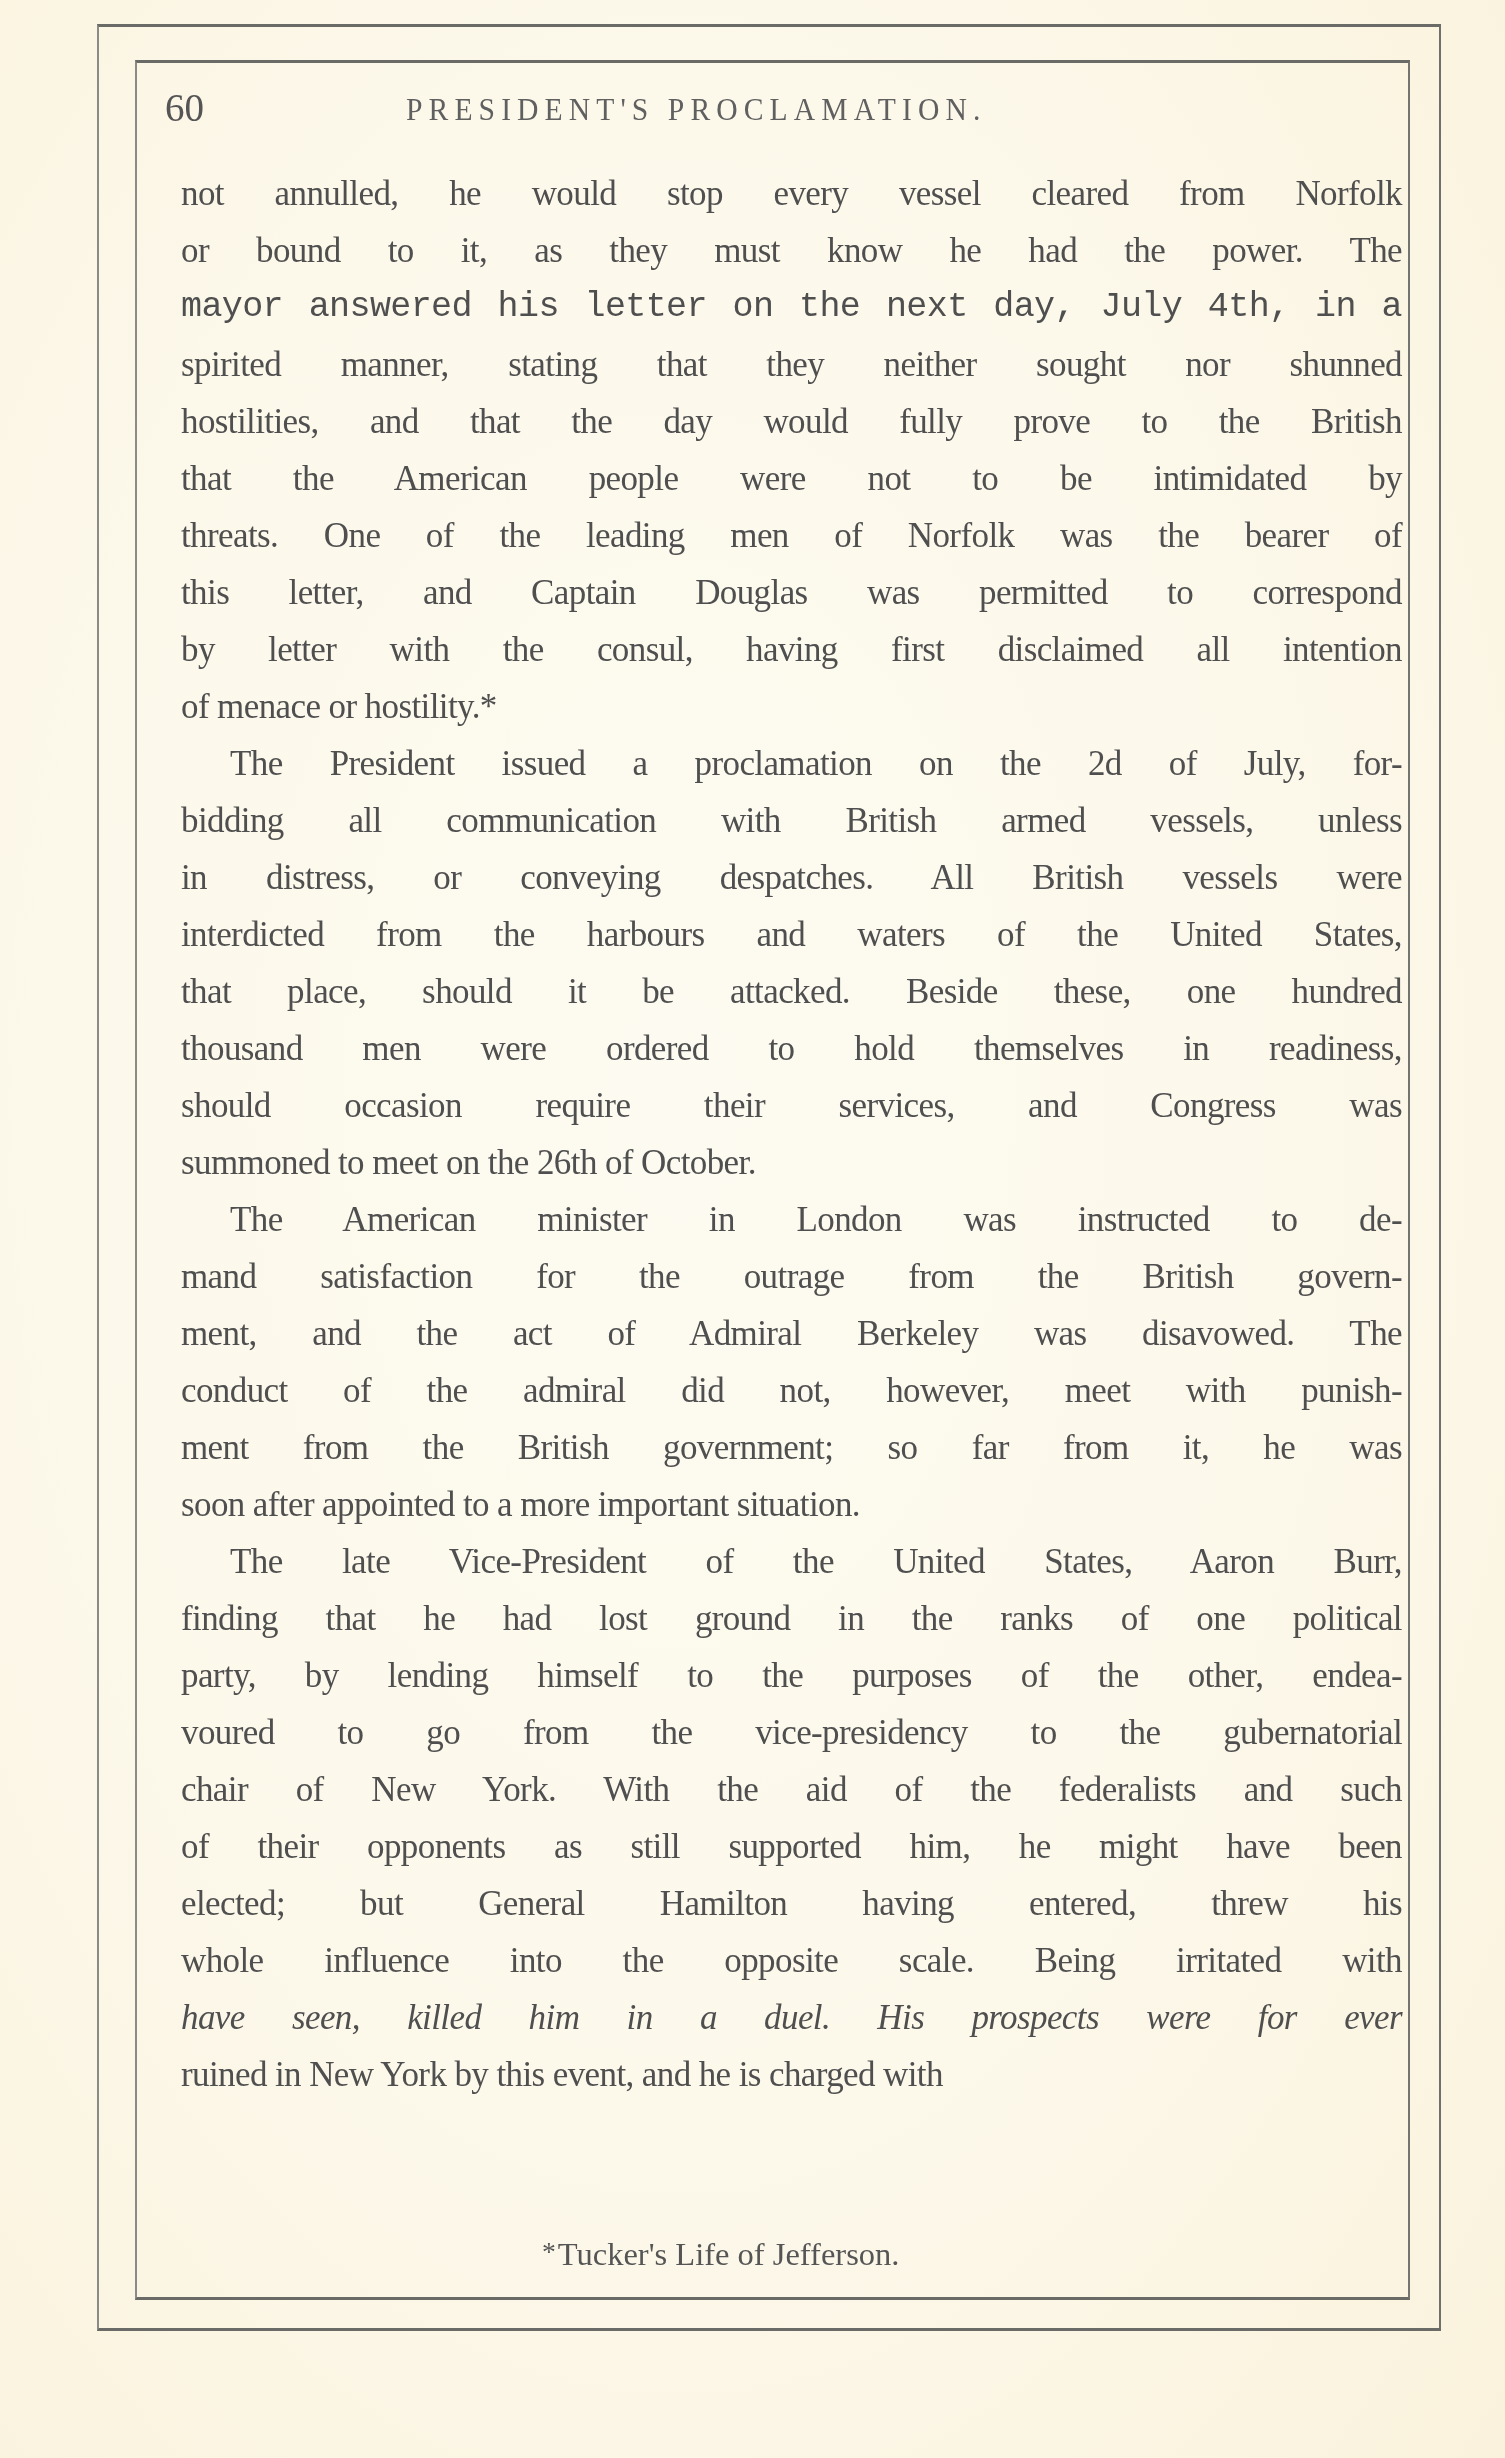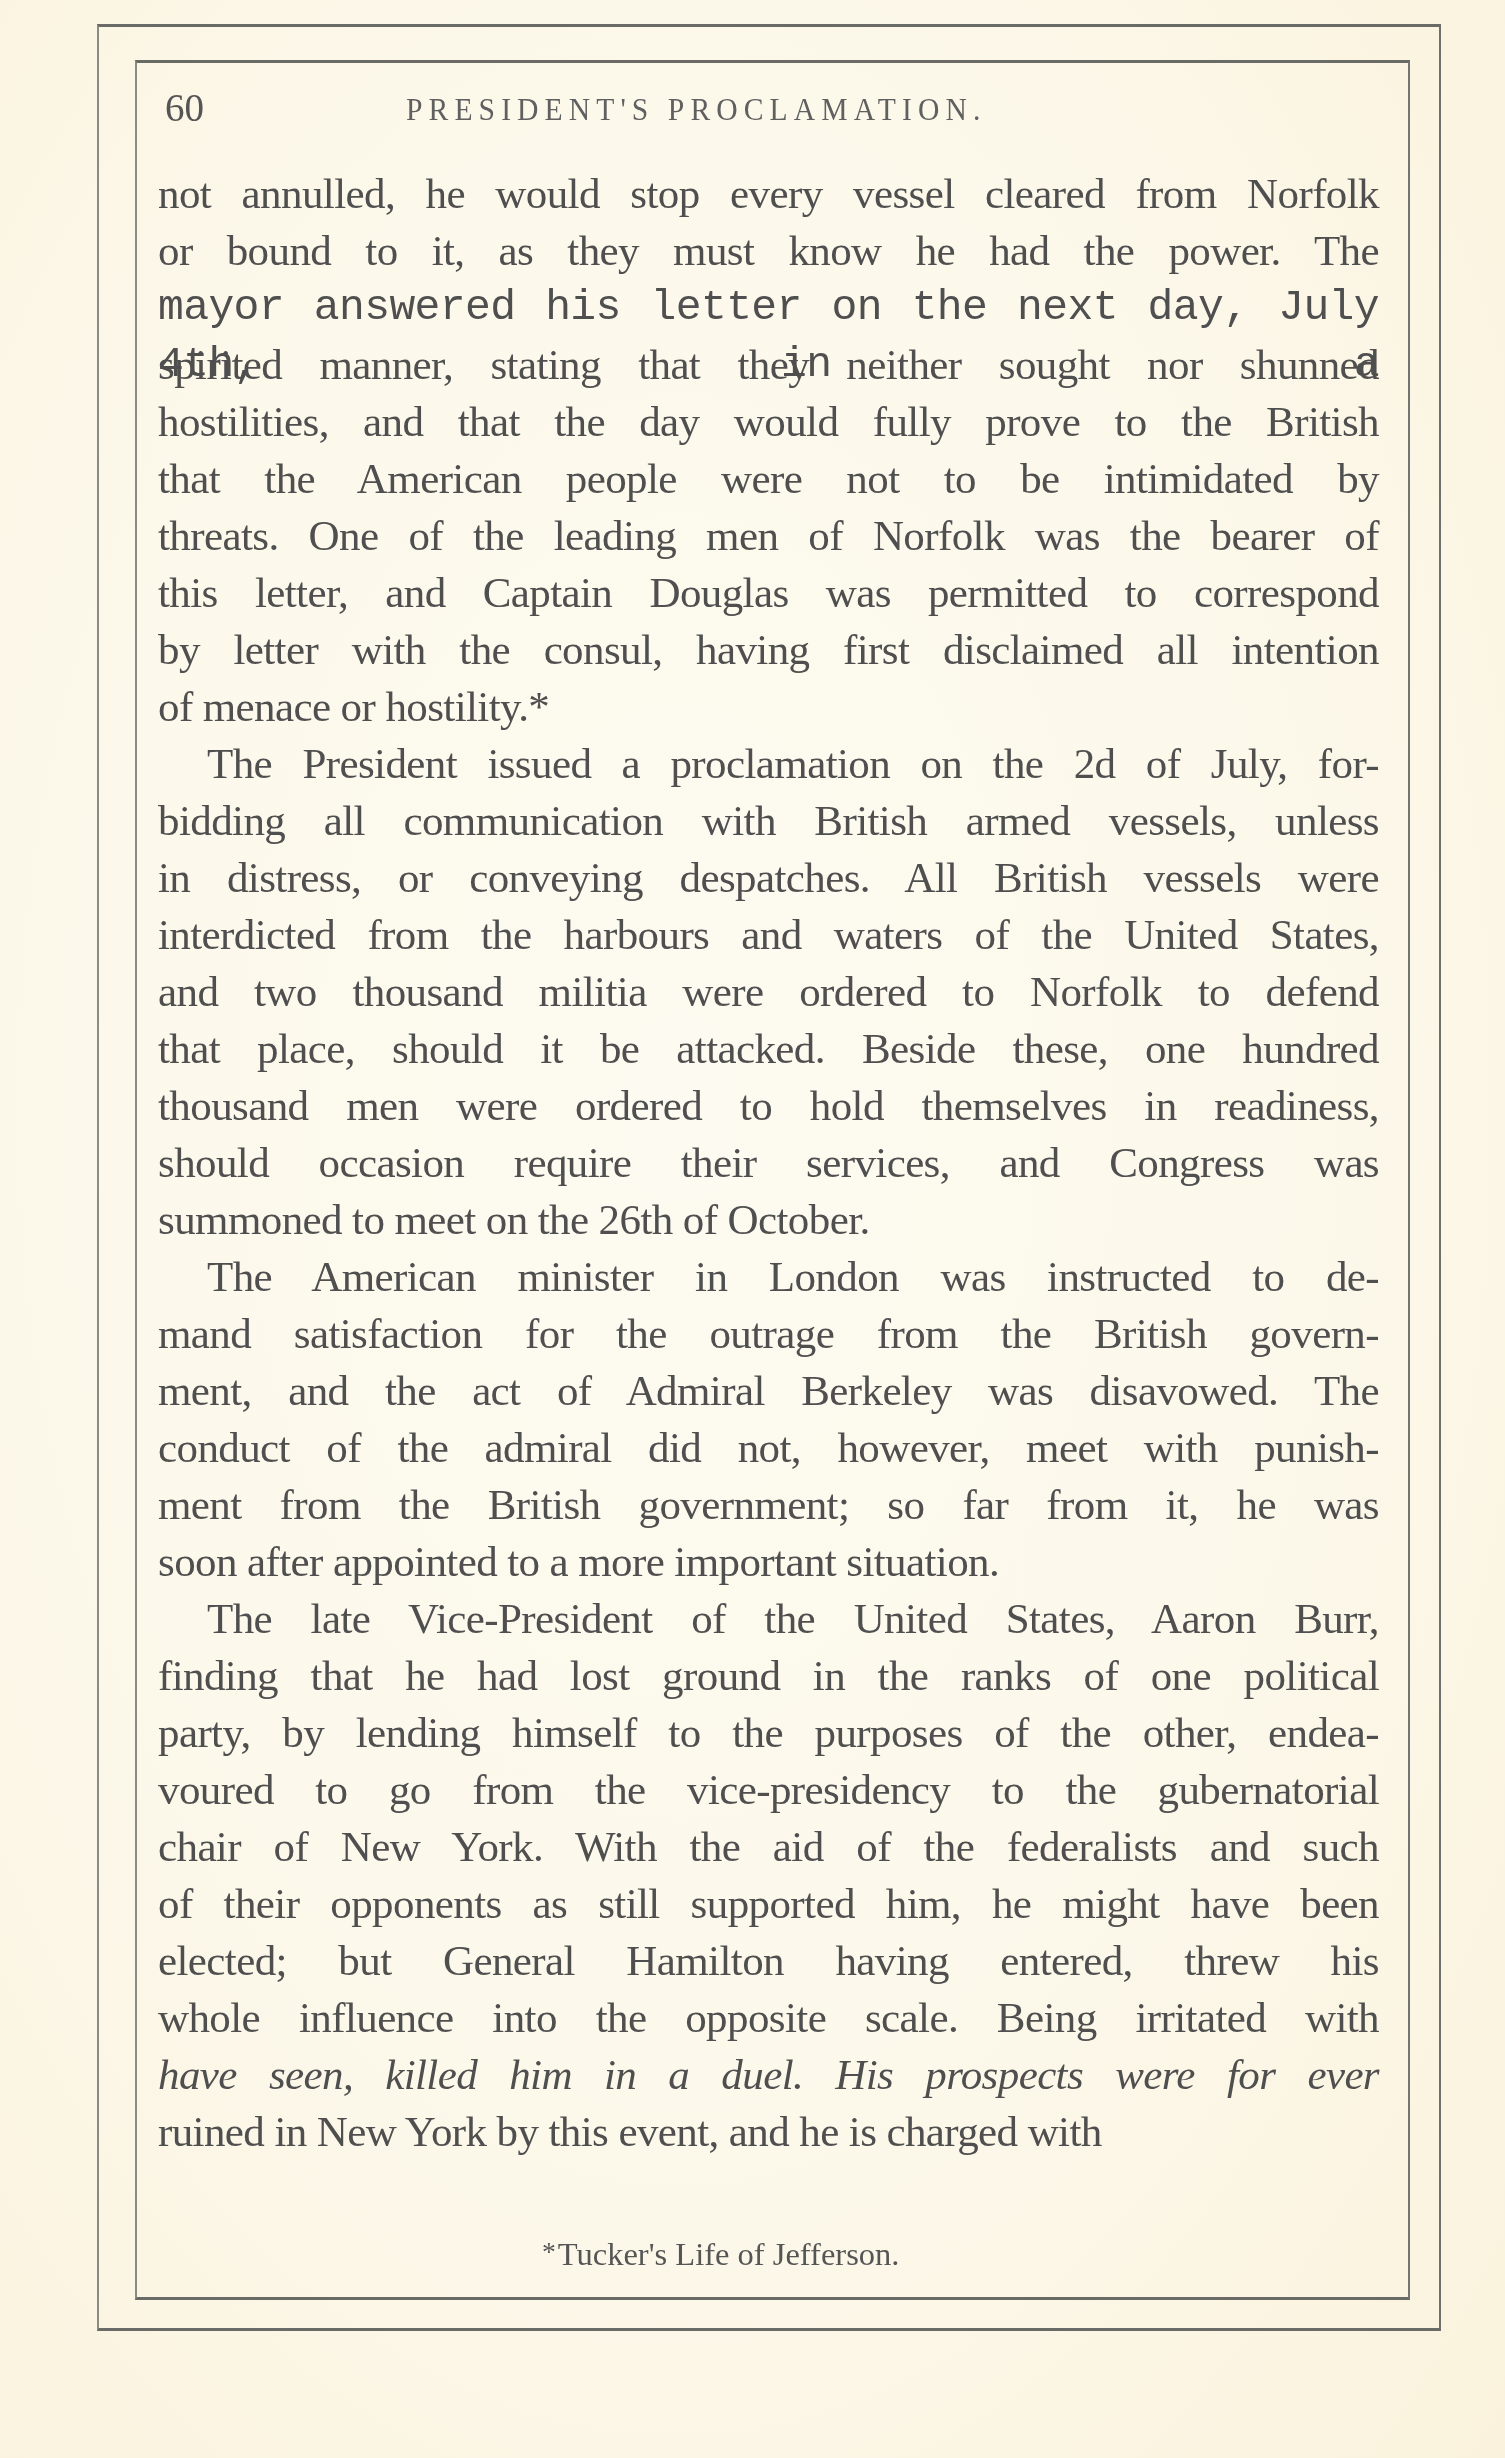--- a/index.html
+++ b/index.html
@@ -27,22 +27,22 @@
     .page-number {
       position: absolute; left: 0; top: 0; font-size: 39px; line-height: 49px;
       color: #555;
     }
     .running-title {
       position: absolute; left: 241px; top: 2px; font-size: 29.6px; line-height: 49px;
       letter-spacing: 6.1px; color: #606060; white-space: nowrap;
       transform: scaleY(1.1); transform-origin: left center;
     }
     .body-text {
-      position: absolute; left: 158px; top: 165px; width: 1221px;
-      font-size: 43px; line-height: 57px;
+      position: absolute; left: 181px; top: 165px; width: 1221px;
+      font-size: 35px; line-height: 57px;
     }
     .line {
       display: block; height: 57px; white-space: nowrap;
       text-align: justify; text-align-last: justify;
       letter-spacing: -0.6px; overflow: visible;
     }
     .line.indent { padding-left: 49px; }
     .line.last { text-align-last: left; }
     .footnote {
       position: absolute; left: 542px; top: 2230px; font-size: 32.5px; line-height: 43px;
@@ -72,21 +72,20 @@
       <span class="line" style="white-space: normal; text-align-last: justify;">threats. One of the leading men of Norfolk was the bearer of</span>
       <span class="line" style="white-space: normal; text-align-last: justify;">this letter, and Captain Douglas was permitted to correspond</span>
       <span class="line" style="white-space: normal; text-align-last: justify;">by letter with the consul, having first disclaimed all intention</span>
       <span class="line last" style="white-space: normal;">of menace or hostility.*</span>
     </div>
     <div class="paragraph">
       <span class="line indent" style="white-space: normal; text-align-last: justify;">The President issued a proclamation on the 2d of July, for-</span>
       <span class="line" style="white-space: normal; text-align-last: justify;">bidding all communication with British armed vessels, unless</span>
       <span class="line" style="white-space: normal; text-align-last: justify;">in distress, or conveying despatches. All British vessels were</span>
       <span class="line" style="white-space: normal; text-align-last: justify;">interdicted from the harbours and waters of the United States,</span>
-      <span class="line" style="white-space: normal; text-align-last: justify;">and two thousand militia were ordered to Norfolk to defend</span>
       <span class="line" style="white-space: normal; text-align-last: justify;">that place, should it be attacked. Beside these, one hundred</span>
       <span class="line" style="white-space: normal; text-align-last: justify;">thousand men were ordered to hold themselves in readiness,</span>
       <span class="line" style="white-space: normal; text-align-last: justify;">should occasion require their services, and Congress was</span>
       <span class="line last" style="white-space: normal;">summoned to meet on the 26th of October.</span>
     </div>
     <div class="paragraph">
       <span class="line indent" style="white-space: normal; text-align-last: justify;">The American minister in London was instructed to de-</span>
       <span class="line" style="white-space: normal; text-align-last: justify;">mand satisfaction for the outrage from the British govern-</span>
       <span class="line" style="white-space: normal; text-align-last: justify;">ment, and the act of Admiral Berkeley was disavowed. The</span>
       <span class="line" style="white-space: normal; text-align-last: justify;">conduct of the admiral did not, however, meet with punish-</span>

